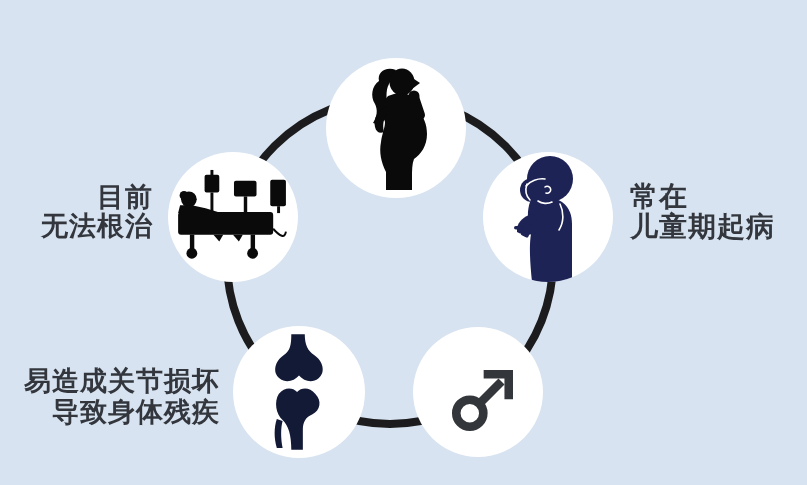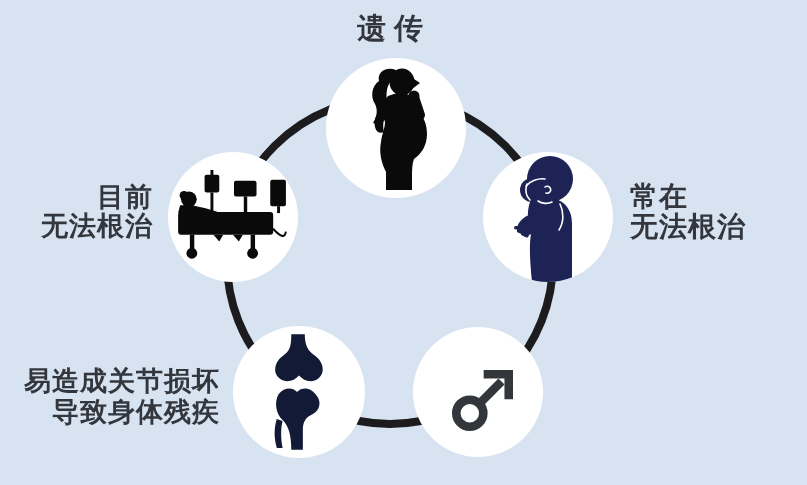--- a/index.html
+++ b/index.html
@@ -132,21 +132,20 @@
         <circle cx="78" cy="87" r="5.5"></circle>
         <polygon points="38,68 48,68 44,75"></polygon>
         <polygon points="58,68 68,68 64,75"></polygon>
       </g>
       <g stroke="currentColor" stroke-width="2" fill="none">
         <path d="M99,62 C106,70 111,72 112,65"></path>
       </g>
     </svg>
   </div>
 
-  <div class="label lbl-top">遗传</div>
   <div class="label lbl-ur">常在
-无法根治</div>
+儿童期起病</div>
   <div class="label lbl-ll">易造成关节损坏
 导致身体残疾</div>
   <div class="label lbl-ul">目前
 无法根治</div>
 
 </div>
 
 </body></html>

